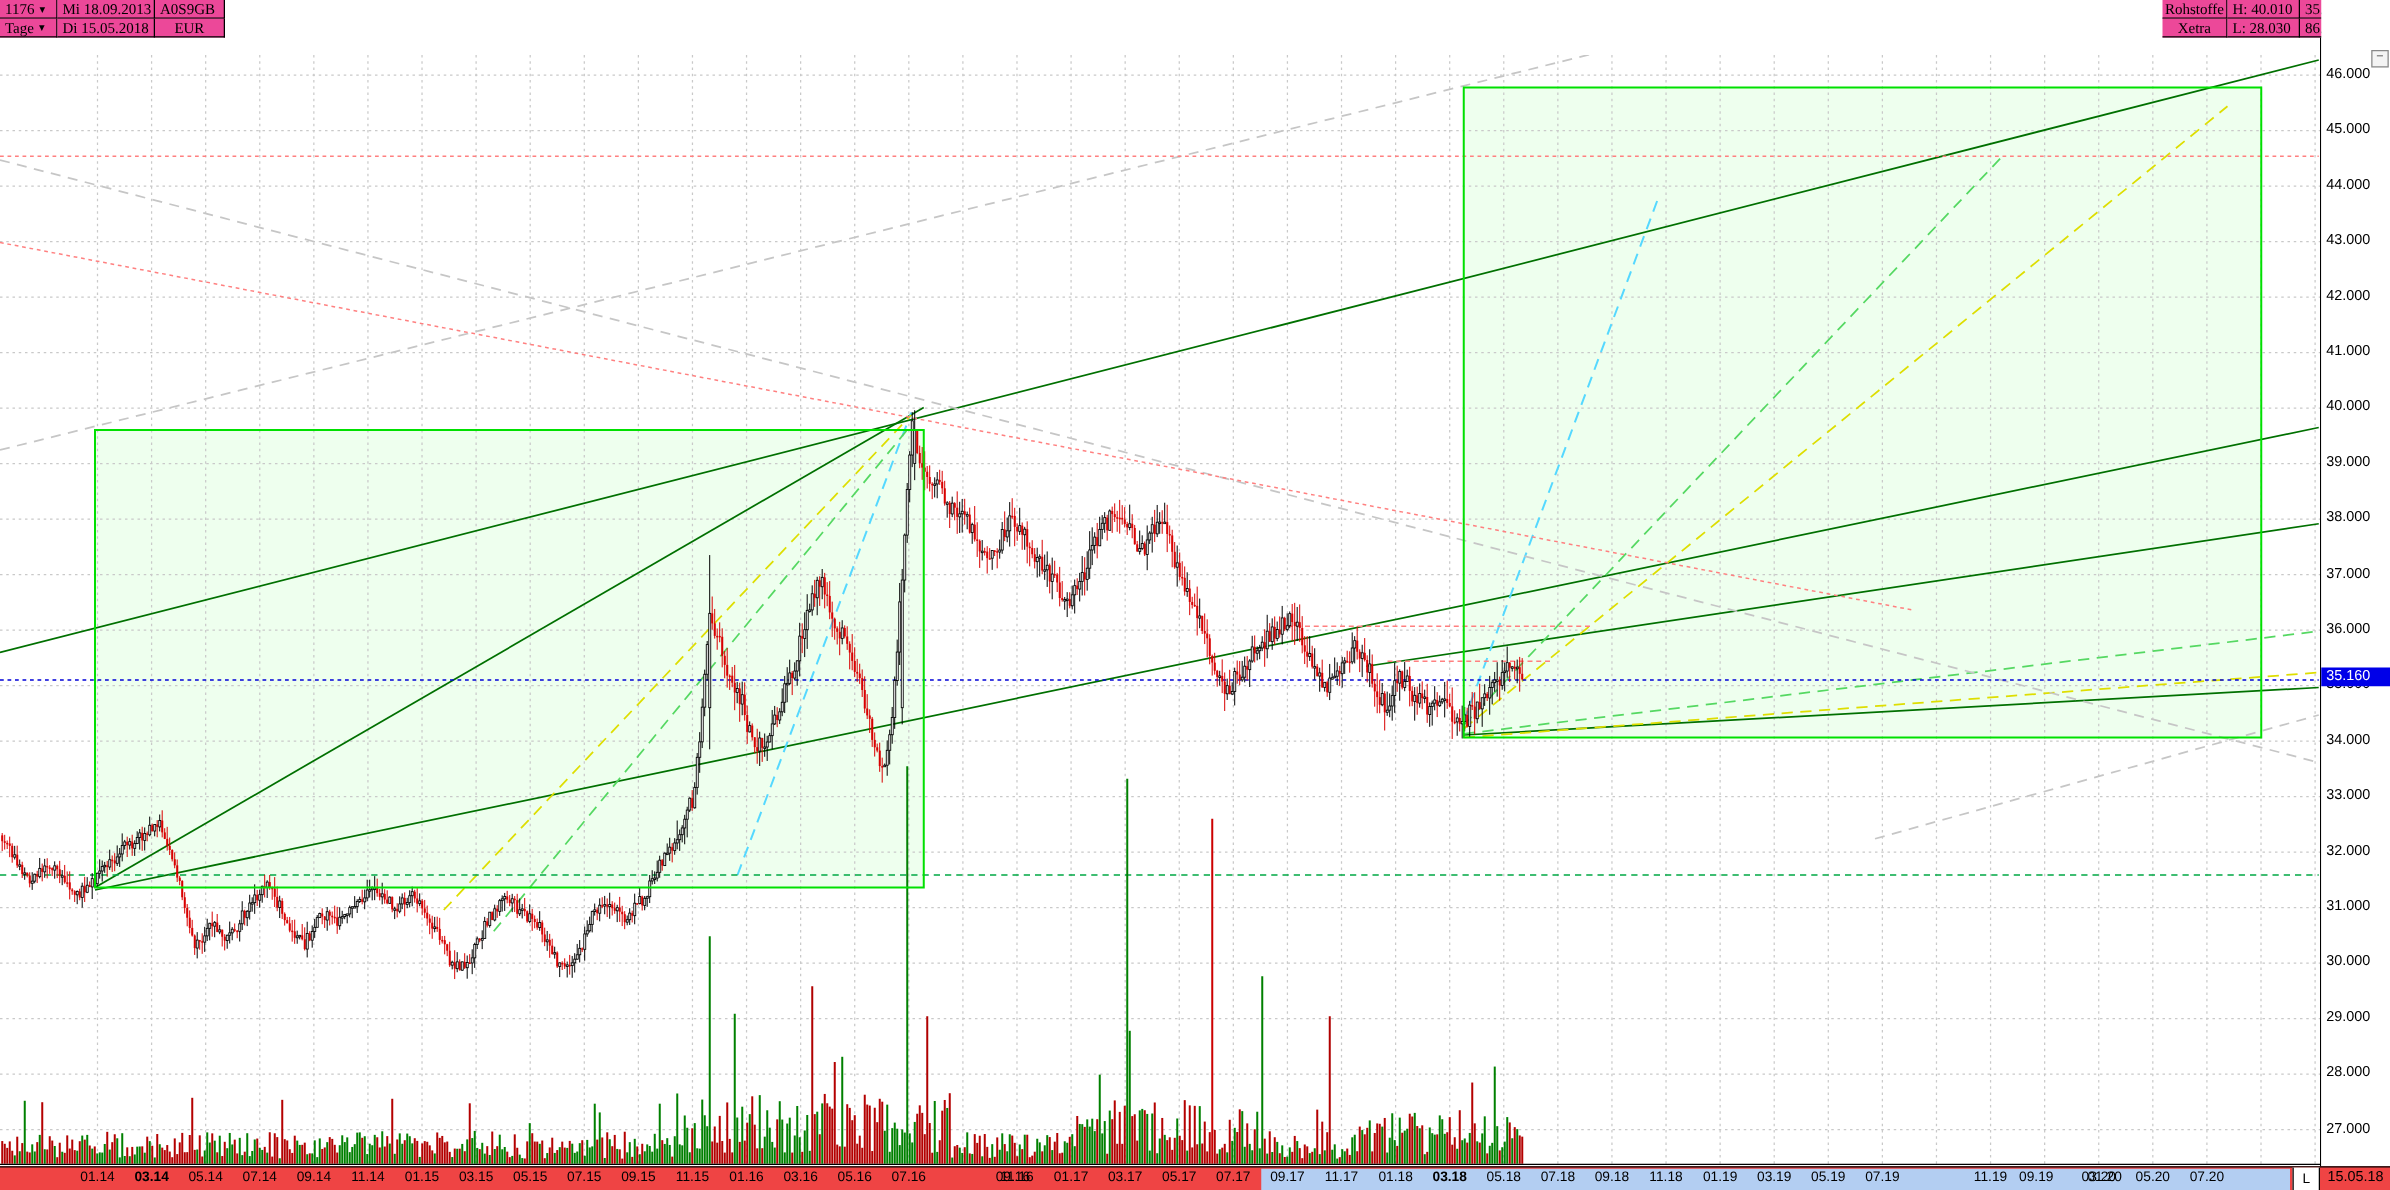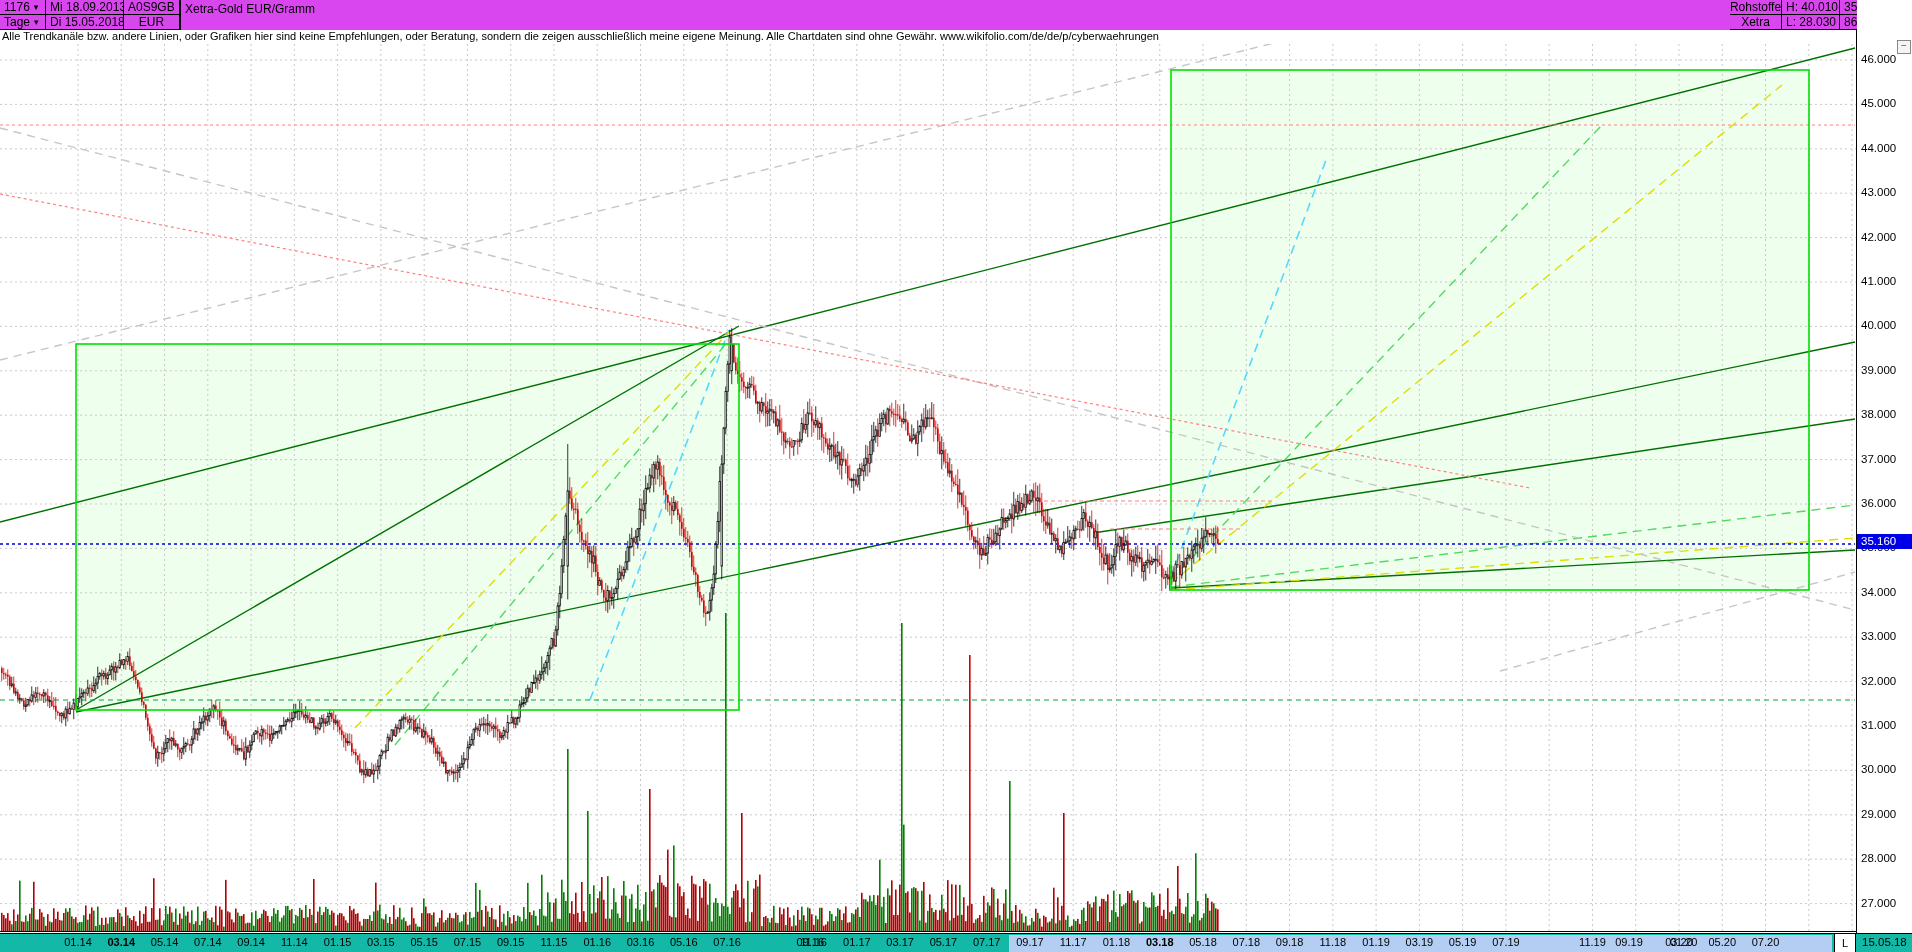--- a/index.html
+++ b/index.html
@@ -1,30 +1,30 @@
 <!DOCTYPE html>
 <html><head>
 <meta charset="utf-8">
 <style>
   html,body{margin:0;padding:0;background:#fff;font-family:"Liberation Sans",sans-serif;}
   #screen{position:relative;width:1912px;height:952px;background:#fff;overflow:hidden;}
   .cell{position:absolute;box-sizing:border-box;border-right:1px solid #000;border-bottom:1px solid #000;
-        font-size:12px;color:#000;display:flex;align-items:center;padding:0 4px;background:#d946ef;white-space:nowrap;}
+        font-size:12px;color:#000;display:flex;align-items:center;padding:0 4px;background:#ec4899;white-space:nowrap;font-family:Liberation Serif, serif;}
   .cell.noR{border-right:none;}
   .arrow{font-size:9px;margin-left:4px;}
   #title-cell{border-bottom:none;border-right:none;align-items:flex-start;padding-top:2px;}
   #disclaimer{position:absolute;left:2px;top:30px;width:1850px;height:14px;font-size:11px;color:#000;
               white-space:nowrap;overflow:hidden;background:#fff;}
   #chart-svg{position:absolute;left:0;top:0;}
   #axis-panel{position:absolute;left:1857px;top:0;width:55px;height:933px;background:#fff;z-index:5;}
   .ylab{position:absolute;left:4px;font-size:11.5px;color:#000;}
   #price-tag{position:absolute;left:0;width:55px;height:15px;background:#0000e8;color:#fff;
              font-size:11.5px;line-height:15px;padding-left:4px;box-sizing:border-box;z-index:6;}
   #vline{position:absolute;left:1856px;top:30px;width:1px;height:922px;background:#000;z-index:4;}
-  #xstrip{position:absolute;left:0;top:933px;width:1912px;height:19px;background:#14b8a6;border-top:1px solid #000;z-index:5;}
+  #xstrip{position:absolute;left:0;top:933px;width:1912px;height:19px;background:#ef4444;border-top:1px solid #000;z-index:5;}
   #bluestrip{position:absolute;top:1px;height:17px;background:#b3cef2;}
   .xlab{position:absolute;top:2px;font-size:11px;color:#000;transform:translateX(-50%);}
   #l-box{position:absolute;top:0;height:18px;width:20px;border-left:1px solid #000;border-right:1px solid #000;
          background:#fff;font-size:11px;text-align:center;line-height:18px;}
   #bottom-date{position:absolute;top:2px;left:1862px;font-size:11.5px;}
   #min-icon{position:absolute;left:1897px;top:40px;width:12px;height:12px;border:1px solid #888;background:#f4f4f4;
             font-size:10px;line-height:10px;text-align:center;color:#555;z-index:7;}
   #baseline{position:absolute;left:0;top:931px;width:1856px;height:1px;background:#000;z-index:4;}
 </style>
 </head>
@@ -34,23 +34,20 @@
 
   <div class="cell" style="left:0;top:0;width:46px;height:15px;">
     <span>1176</span>
     <span class="arrow">▾</span>
   </div>
   <div class="cell" style="left:46px;top:0;width:78px;height:15px;">
     <span>Mi 18.09.2013</span>
   </div>
   <div class="cell" style="left:124px;top:0;width:56px;height:15px;">
     <span>A0S9GB</span>
-  </div>
-  <div class="cell noR" id="title-cell" style="left:180px;top:0;width:1550px;height:30px;border-left:1px solid #000;">
-    <span>Xetra-Gold EUR/Gramm</span>
   </div>
   <div class="cell" style="left:1730px;top:0;width:52px;height:15px;justify-content:center;">
     <span>Rohstoffe</span>
   </div>
   <div class="cell" style="left:1782px;top:0;width:58px;height:15px;">
     <span>H: 40.010</span>
   </div>
   <div class="cell noR" style="left:1840px;top:0;width:72px;height:15px;">
     <span>35.160</span>
   </div>
@@ -68,21 +65,20 @@
   <div class="cell" style="left:1730px;top:15px;width:52px;height:15px;justify-content:center;">
     <span>Xetra</span>
   </div>
   <div class="cell" style="left:1782px;top:15px;width:58px;height:15px;">
     <span>L: 28.030</span>
   </div>
   <div class="cell noR" style="left:1840px;top:15px;width:72px;height:15px;">
     <span>86.4/16.30</span>
   </div>
 
-  <div id="disclaimer">Alle Trendkanäle bzw. andere Linien, oder Grafiken hier sind keine Empfehlungen, oder Beratung, sondern die zeigen ausschließlich meine eigene Meinung. Alle Chartdaten sind ohne Gewähr.  www.wikifolio.com/de/de/p/cyberwaehrungen</div>
 
   <svg id="chart-svg" width="1912" height="952">
       <defs>
         <clipPath id="plotclip">
           <rect x="0" y="44" width="1856" height="889"></rect>
         </clipPath>
       </defs>
       <g clip-path="url(#plotclip)">
         <rect x="76" y="344" width="663" height="366" fill="rgba(150,255,150,0.16)"></rect>
         <rect x="1171" y="70" width="638" height="520" fill="rgba(150,255,150,0.16)"></rect>

